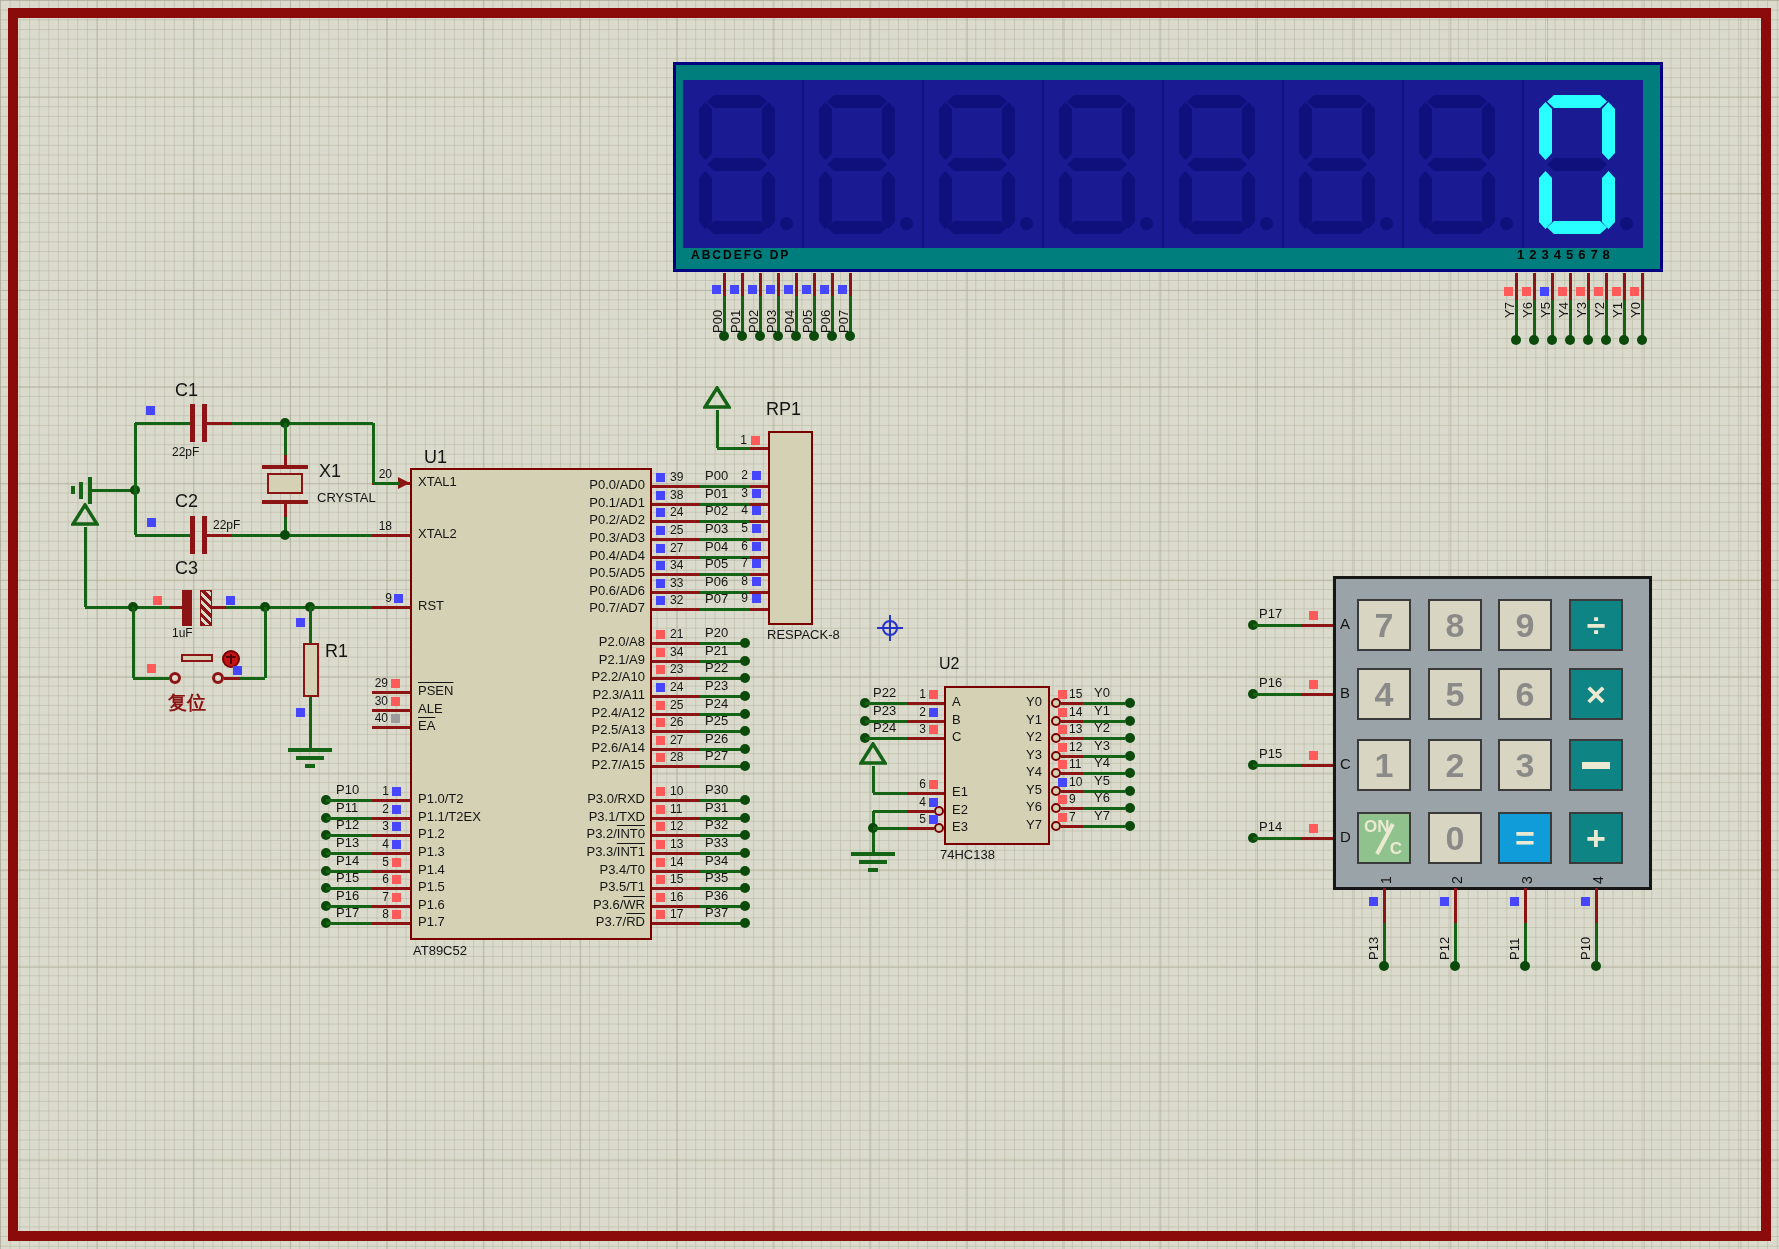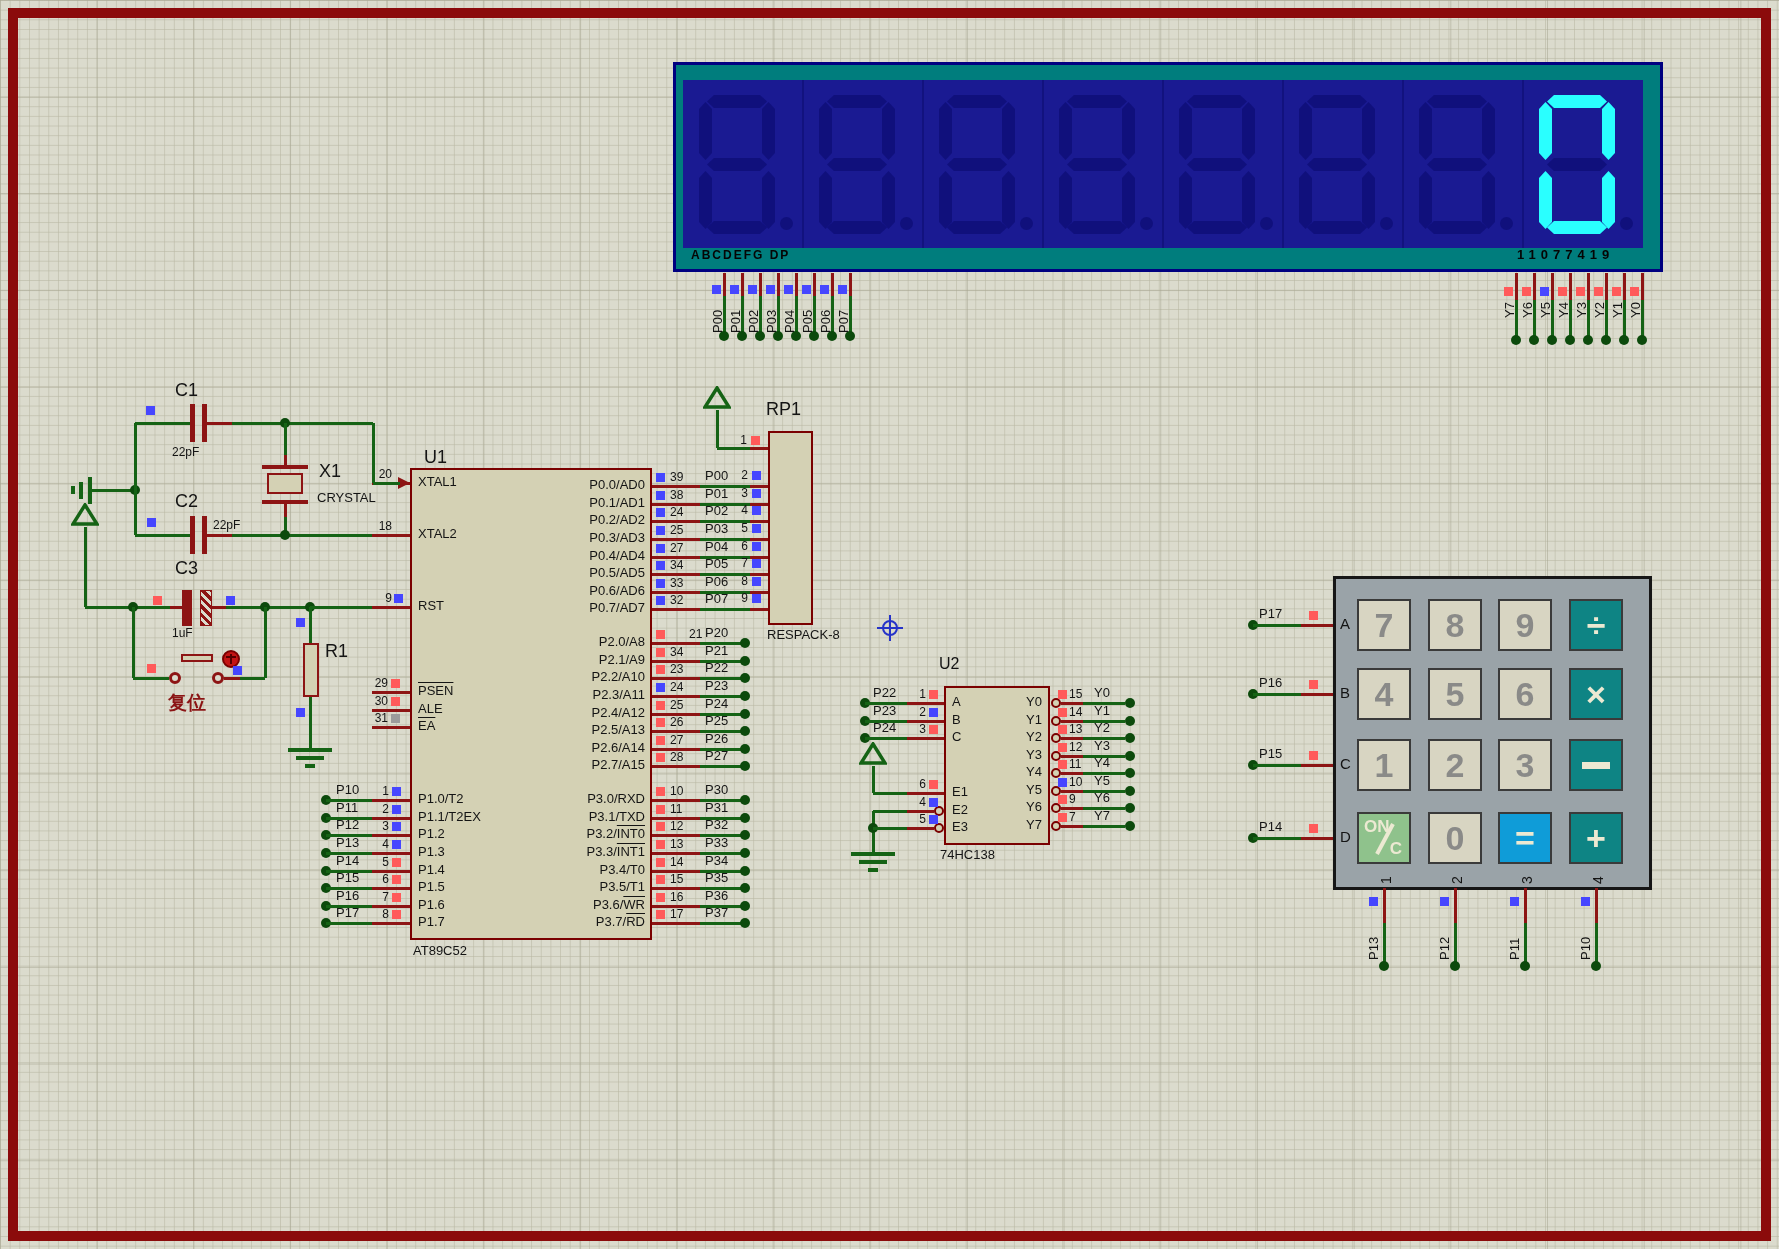--- a/index.html
+++ b/index.html
@@ -193,21 +193,21 @@
       <div class="abs" style="left: 372px; top: 691px; width: 38px; height: 3px; background: rgb(141, 20, 20);"></div>
       <div class="t" style="left: 418px; top: 684px; font-size: 13px;"><span style="text-decoration: overline;">PSEN</span></div>
       <div class="t" style="left: 388px; top: 677px; font-size: 12px; transform: translateX(-100%);">29</div>
       <div class="abs" style="left: 391px; top: 679px; width: 9px; height: 9px; background: rgb(255, 90, 90);"></div>
       <div class="abs" style="left: 372px; top: 709px; width: 38px; height: 3px; background: rgb(141, 20, 20);"></div>
       <div class="t" style="left: 418px; top: 702px; font-size: 13px;"><span>ALE</span></div>
       <div class="t" style="left: 388px; top: 695px; font-size: 12px; transform: translateX(-100%);">30</div>
       <div class="abs" style="left: 391px; top: 697px; width: 9px; height: 9px; background: rgb(255, 90, 90);"></div>
       <div class="abs" style="left: 372px; top: 726px; width: 38px; height: 3px; background: rgb(141, 20, 20);"></div>
       <div class="t" style="left: 418px; top: 719px; font-size: 13px;"><span style="text-decoration: overline;">EA</span></div>
-      <div class="t" style="left: 388px; top: 712px; font-size: 12px; transform: translateX(-100%);">31</div>
+      <div class="t" style="left: 388px; top: 712px; font-size: 12px; transform: translateX(-100%);">40</div>
       <div class="abs" style="left: 391px; top: 714px; width: 9px; height: 9px; background: rgb(155, 155, 155);"></div>
       <div class="abs" style="left: 321px; top: 795px; width: 10px; height: 10px; background: rgb(12, 74, 12); border-radius: 50%;"></div>
       <div class="abs" style="left: 326px; top: 799px; width: 46px; height: 3px; background: rgb(21, 99, 21);"></div>
       <div class="abs" style="left: 372px; top: 799px; width: 38px; height: 3px; background: rgb(141, 20, 20);"></div>
       <div class="t" style="left: 336px; top: 783px; font-size: 13px;">P10</div>
       <div class="t" style="left: 389px; top: 785px; font-size: 12px; transform: translateX(-100%);">1</div>
       <div class="abs" style="left: 392px; top: 787px; width: 9px; height: 9px; background: rgb(70, 70, 255);"></div>
       <div class="t" style="left: 418px; top: 792px; font-size: 13px;"><span>P1.0/T2</span></div>
       <div class="abs" style="left: 321px; top: 813px; width: 10px; height: 10px; background: rgb(12, 74, 12); border-radius: 50%;"></div>
       <div class="abs" style="left: 326px; top: 817px; width: 46px; height: 3px; background: rgb(21, 99, 21);"></div>
@@ -325,21 +325,21 @@
       <div class="abs" style="left: 656px; top: 596px; width: 9px; height: 9px; background: rgb(70, 70, 255);"></div>
       <div class="t" style="left: 670px; top: 594px; font-size: 12px;">32</div>
       <div class="t" style="left: 645px; top: 601px; font-size: 13px; transform: translateX(-100%);"><span>P0.7/AD7</span></div>
       <div class="abs" style="left: 700px; top: 608px; width: 50px; height: 3px; background: rgb(21, 99, 21);"></div>
       <div class="t" style="left: 705px; top: 592px; font-size: 13px;">P07</div>
       <div class="t" style="left: 748px; top: 592px; font-size: 12px; transform: translateX(-100%);">9</div>
       <div class="abs" style="left: 752px; top: 594px; width: 9px; height: 9px; background: rgb(70, 70, 255);"></div>
       <div class="abs" style="left: 750px; top: 608px; width: 18px; height: 3px; background: rgb(141, 20, 20);"></div>
       <div class="abs" style="left: 652px; top: 642px; width: 48px; height: 3px; background: rgb(141, 20, 20);"></div>
       <div class="abs" style="left: 656px; top: 630px; width: 9px; height: 9px; background: rgb(255, 90, 90);"></div>
-      <div class="t" style="left: 670px; top: 628px; font-size: 12px; margin-left: 19px;">21</div>
+      <div class="t" style="left: 670px; top: 628px; font-size: 12px;">21</div>
       <div class="t" style="left: 645px; top: 635px; font-size: 13px; transform: translateX(-100%);"><span>P2.0/A8</span></div>
       <div class="abs" style="left: 700px; top: 642px; width: 45px; height: 3px; background: rgb(21, 99, 21);"></div>
       <div class="abs" style="left: 740px; top: 638px; width: 10px; height: 10px; background: rgb(12, 74, 12); border-radius: 50%;"></div>
       <div class="t" style="left: 705px; top: 626px; font-size: 13px;">P20</div>
       <div class="abs" style="left: 652px; top: 660px; width: 48px; height: 3px; background: rgb(141, 20, 20);"></div>
       <div class="abs" style="left: 656px; top: 648px; width: 9px; height: 9px; background: rgb(255, 90, 90);"></div>
       <div class="t" style="left: 670px; top: 646px; font-size: 12px;">34</div>
       <div class="t" style="left: 645px; top: 653px; font-size: 13px; transform: translateX(-100%);"><span>P2.1/A9</span></div>
       <div class="abs" style="left: 700px; top: 660px; width: 45px; height: 3px; background: rgb(21, 99, 21);"></div>
       <div class="abs" style="left: 740px; top: 656px; width: 10px; height: 10px; background: rgb(12, 74, 12); border-radius: 50%;"></div>
@@ -748,14 +748,14 @@
   <div class="t" style="left:172px;top:446px;font-size:12px">22pF</div>
   <div class="t" style="left:175px;top:492px;font-size:18px">C2</div>
   <div class="t" style="left:213px;top:519px;font-size:12px">22pF</div>
   <div class="t" style="left:175px;top:559px;font-size:18px">C3</div>
   <div class="t" style="left:172px;top:627px;font-size:12px">1uF</div>
   <div class="t" style="left:319px;top:462px;font-size:18px">X1</div>
   <div class="t" style="left:317px;top:491px;font-size:13px">CRYSTAL</div>
   <div class="t" style="left:325px;top:642px;font-size:18px">R1</div>
   <div class="t" style="left:168px;top:693px;font-size:19px;font-weight:bold;color:#8b1414">复位</div>
   <div class="t" style="left:691px;top:249px;font-size:12px;font-weight:bold;letter-spacing:2px;color:#050505">ABCDEFG DP</div>
-  <div class="t" style="left:1517px;top:248px;font-size:13px;font-weight:bold;letter-spacing:5px;color:#050505">11077419</div>
+  <div class="t" style="left:1517px;top:248px;font-size:13px;font-weight:bold;letter-spacing:5px;color:#050505">12345678</div>
 </div>
 
 </body></html>

